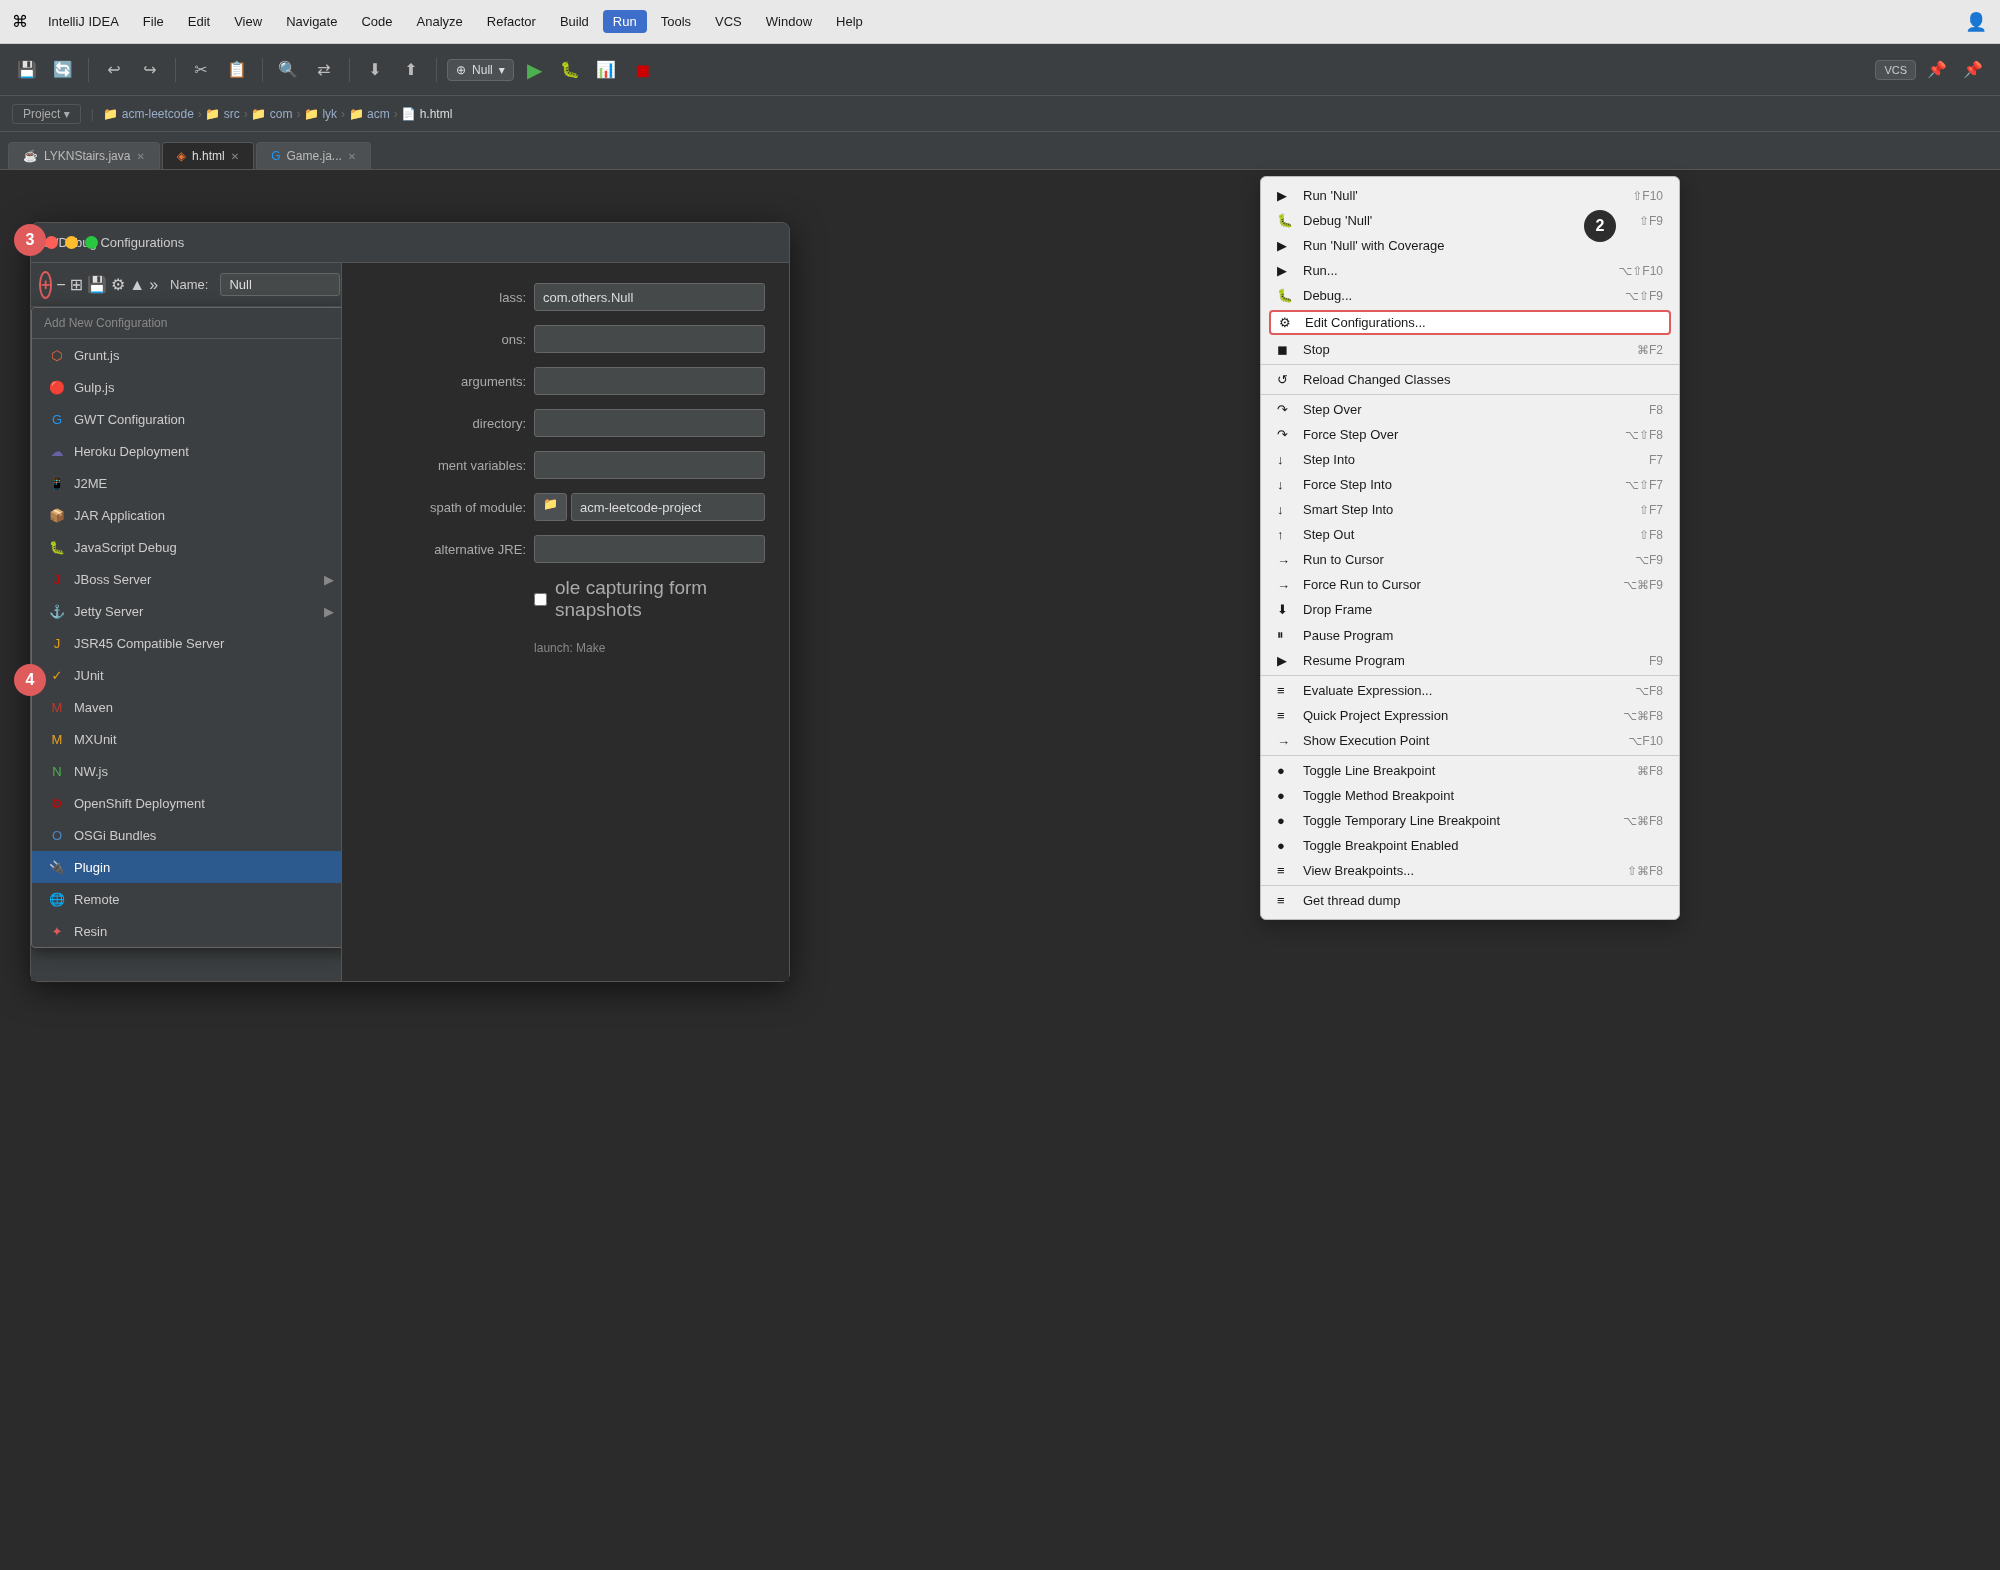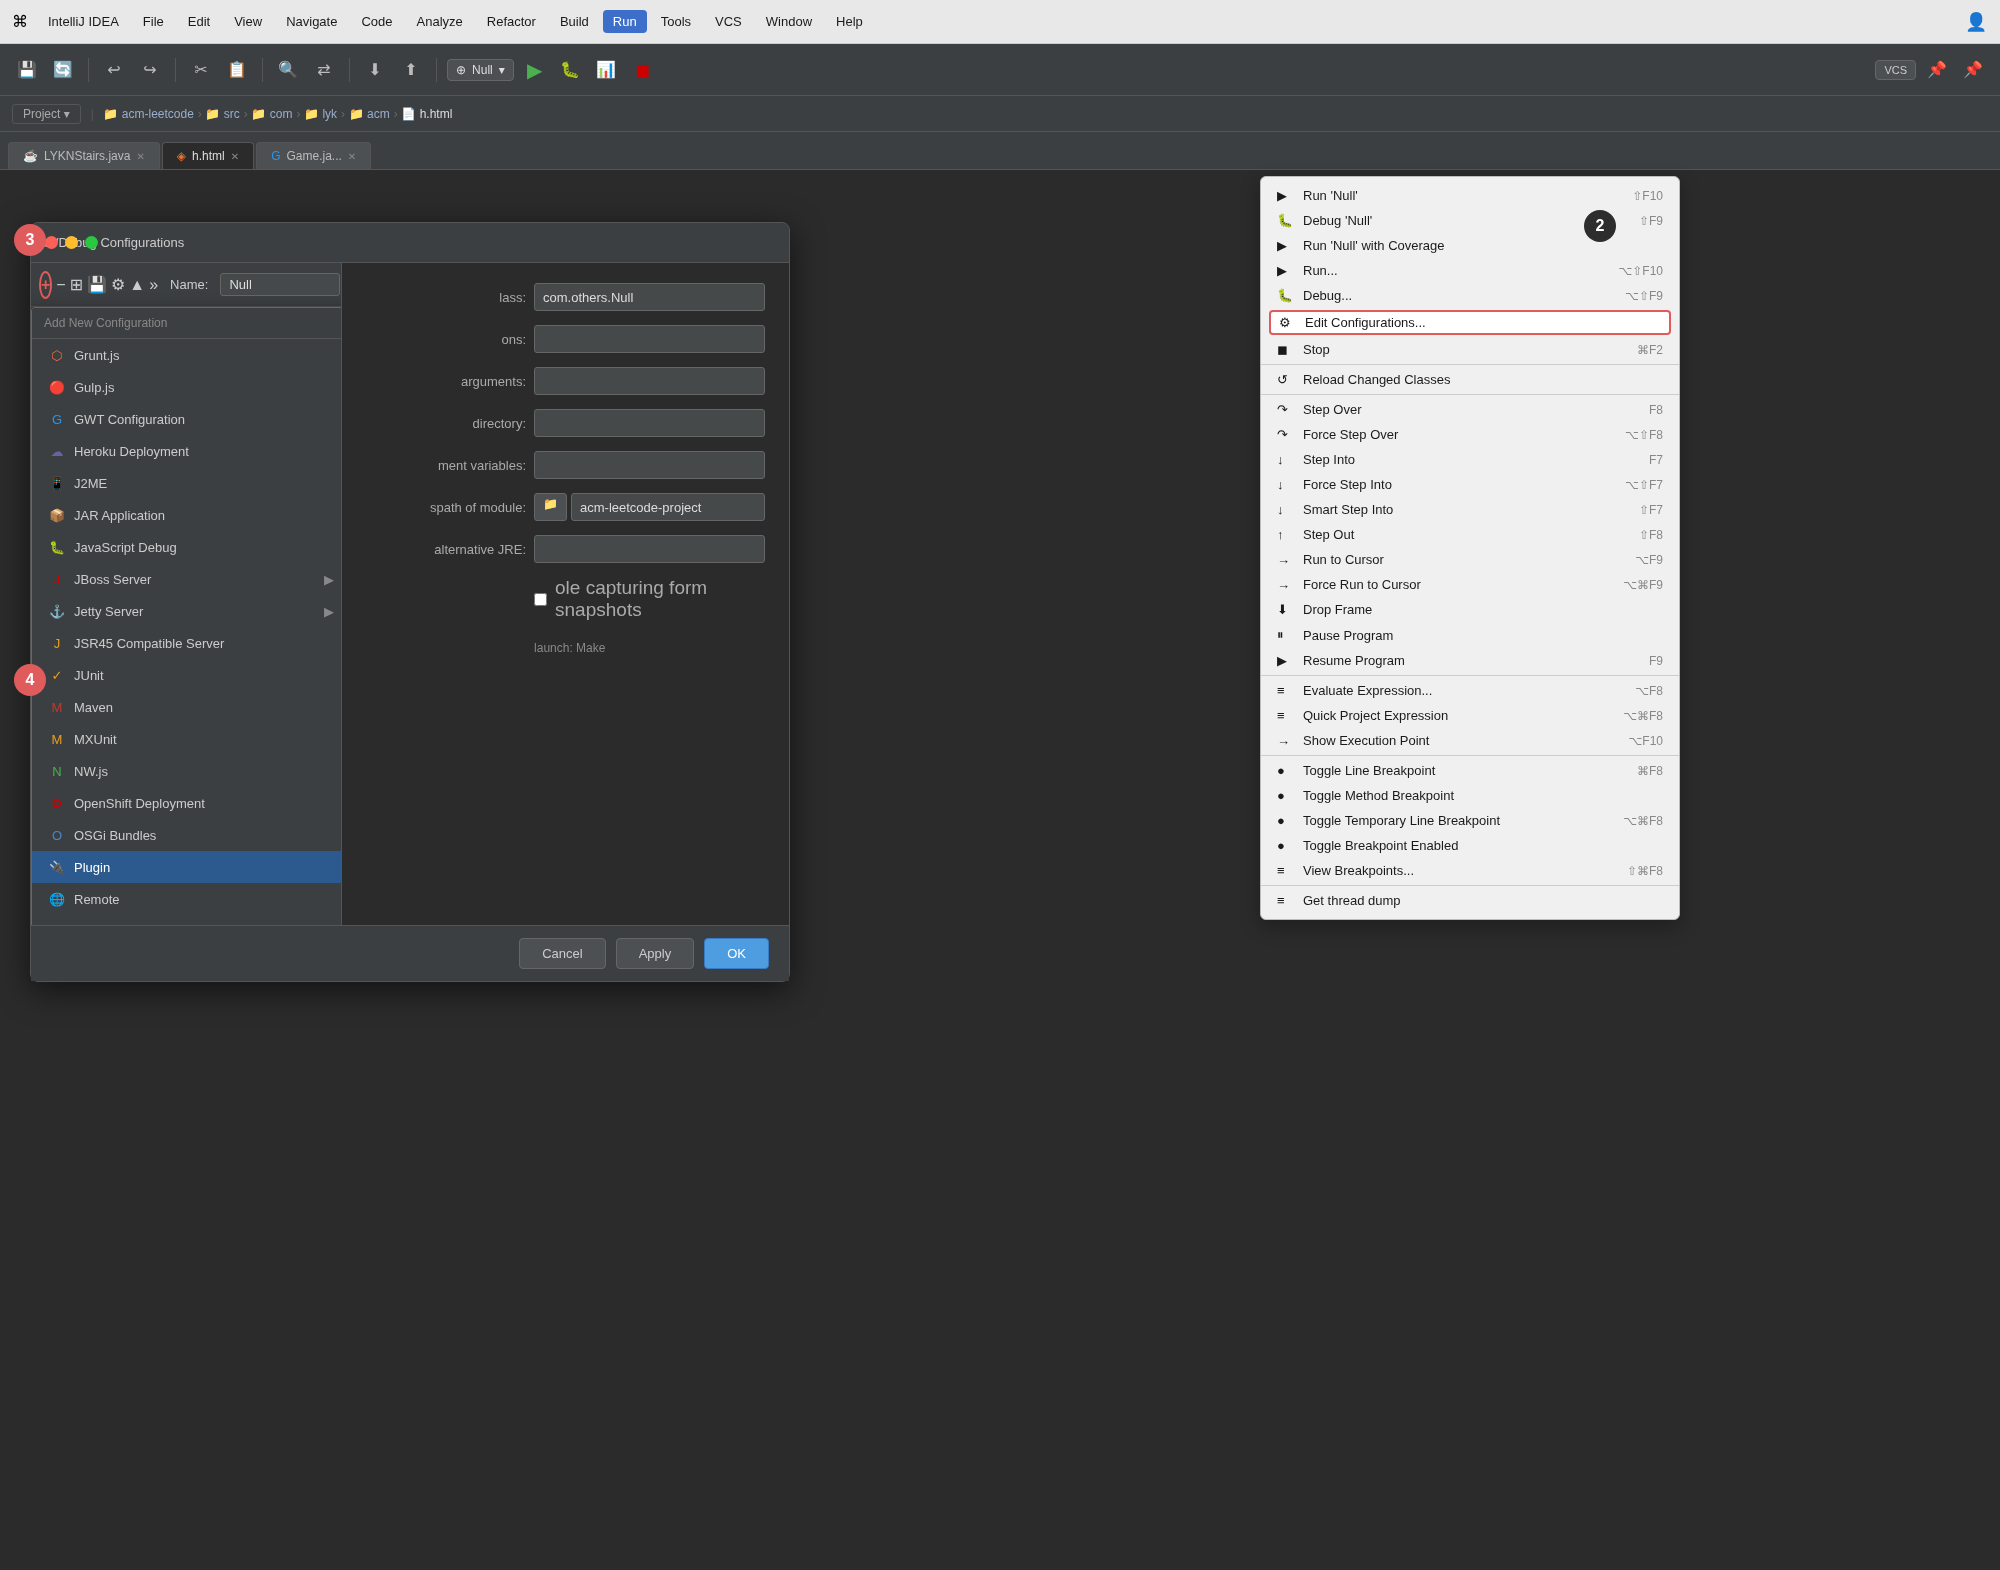--- a/index.html
+++ b/index.html
@@ -673,25 +673,20 @@
               <span class="checkbox-label">ole capturing form snapshots</span>
             </div>
 
             <div style="margin-top:20px; color:#888; font-size:12px; margin-left:168px;">
               launch: Make
             </div>
           </div>
         </div>
       </div>
 
-      <div class="dialog-footer">
-        <button class="dialog-btn btn-cancel">Cancel</button>
-        <button class="dialog-btn btn-apply">Apply</button>
-        <button class="dialog-btn btn-ok">OK</button>
-      </div>
     </div>
 
     <div class="run-menu-dropdown">
 
       <div class="run-menu-section">
         <div class="run-menu-item">
           <span class="item-icon run-icon">▶</span>
           <span>Run 'Null'</span>
           <span class="shortcut">⇧F10</span>
         </div>

